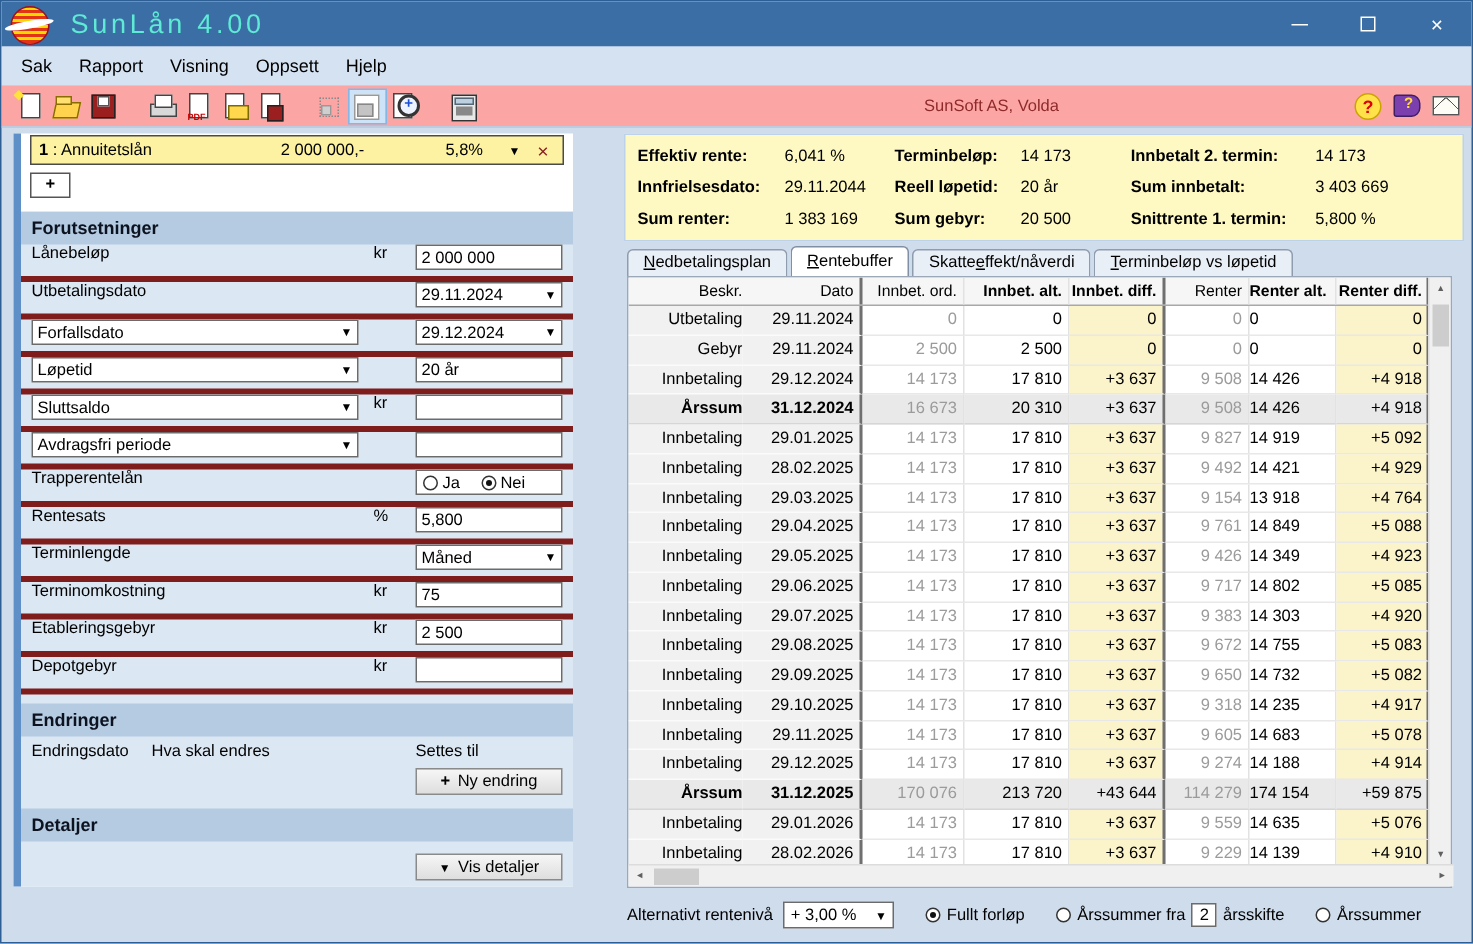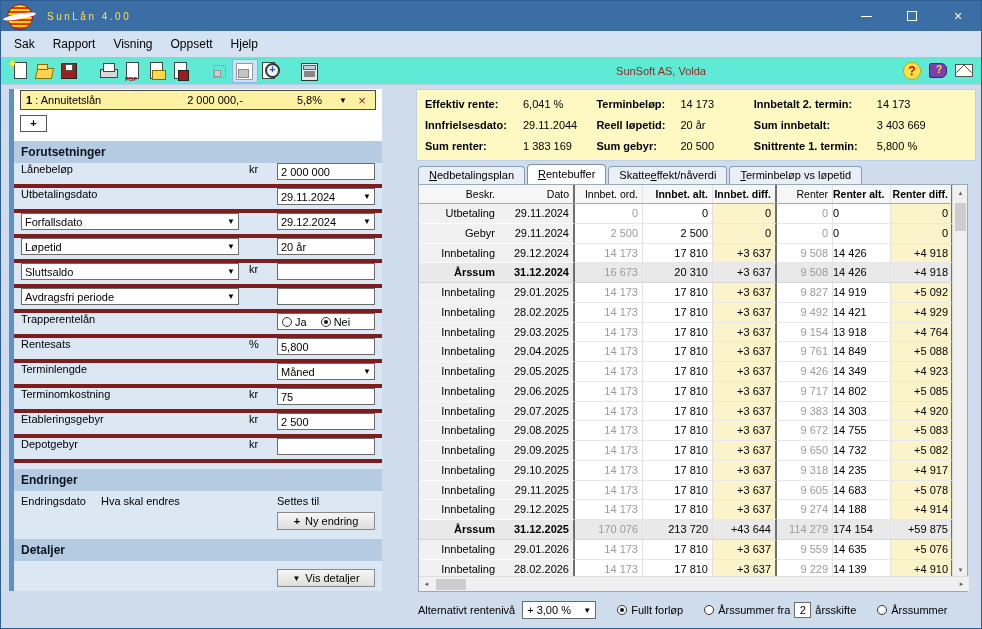--- a/index.html
+++ b/index.html
@@ -7,31 +7,31 @@
   .window{position:relative;width:982px;height:629px;background:#cfdcec;border:1px solid #2e5f94;
     font-family:"Liberation Sans","DejaVu Sans",sans-serif;font-size:11px;color:#000;overflow:hidden;}
 
   
   .titlebar{position:absolute;left:0;top:0;width:100%;height:30px;background:#3a6ea5;display:flex;align-items:center;}
   .sun-logo{width:26px;height:24px;position:relative;margin:0 14px 0 6px;flex:none;}
   .sun-logo::before{content:"";position:absolute;left:0;top:0;width:24px;height:24px;border-radius:50%;
     background:repeating-linear-gradient(180deg,#ffd900 0 2px,#e23314 2px 4px);border:1px solid #912;}
   .sun-logo::after{content:"";position:absolute;left:-4px;top:10px;width:33px;height:5px;background:#fff;
     border-radius:50%/60%;transform:rotate(-10deg);}
-  .wtitle{color:#fde047;font-size:10px;letter-spacing:2.5px;}
+  .wtitle{color:#5eead4;font-size:18px;letter-spacing:2.5px;}
   .wctrl{margin-left:auto;display:flex;height:100%;}
   .wbtn{width:46px;height:100%;display:flex;align-items:center;justify-content:center;color:#fff;}
   .g-min{width:11px;height:1px;background:#fff;}
   .g-max{width:10px;height:10px;border:1px solid #fff;}
   .g-close{font-size:14px;line-height:1;}
 
   
   .menubar{position:absolute;left:0;top:30px;width:100%;height:26px;background:#d5e2f1;display:flex;align-items:center;padding-left:4px;}
   .menu-item{padding:0 9px;font-size:12px;line-height:26px;}
-  .toolbar{position:absolute;left:0;top:56px;width:100%;height:28px;background:#5eead4;border-bottom:1px solid #bccbdd;
+  .toolbar{position:absolute;left:0;top:56px;width:100%;height:28px;background:#fca5a5;border-bottom:1px solid #bccbdd;
     display:flex;align-items:center;padding:0 8px;}
   .tb-icons{display:flex;align-items:center;}
   .company{position:absolute;left:560px;width:200px;text-align:center;color:#8e2a2a;font-size:11px;}
   .tb-right{margin-left:auto;display:flex;align-items:center;gap:8px;}
 
   .ic{width:24px;height:22px;position:relative;flex:none;}
   .ic.gap{margin-left:16px;}
   .pg::before{content:"";position:absolute;left:5px;top:2px;width:11px;height:15px;background:#fff;border:1px solid #444;}
   .ic-new::after{content:"";position:absolute;left:1px;top:1px;width:5px;height:5px;background:#ffe23a;transform:rotate(45deg);}
   .ic-open::before{content:"";position:absolute;left:3px;top:8px;width:15px;height:9px;background:#ffd34d;border:1px solid #8a6d00;transform:skewX(-12deg);}

